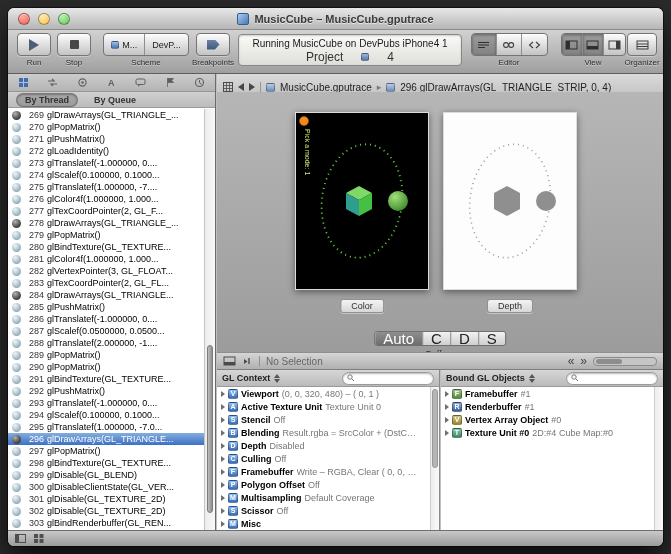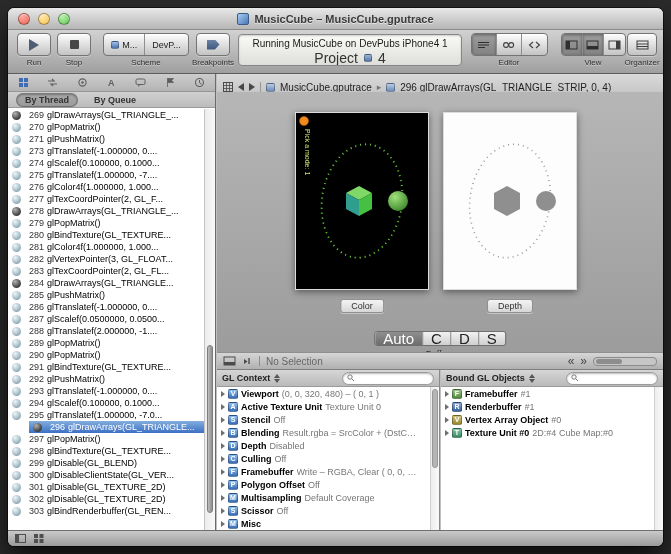--- a/index.html
+++ b/index.html
@@ -47,22 +47,22 @@
   .seg-item:last-child { border-right:none; }
   .mini-app-ic { width:8px; height:8px; border-radius:2px;
     background:linear-gradient(#9fc0e8,#4a72ae); border:1px solid rgba(0,0,0,.3); }
   .bp-ic { width:13px; height:10px; background:linear-gradient(#6b82a6,#3e567a);
     clip-path:polygon(0 0,65% 0,100% 50%,65% 100%,0 100%); }
   .lcd { position:absolute; left:230px; top:4px; width:224px; height:32px;
     border-radius:4px; border:1px solid #878787;
     background:linear-gradient(#fafaf7,#dededa);
     box-shadow:inset 0 1px 2px rgba(0,0,0,.18); text-align:center; overflow:hidden; }
   .lcd-l1 { font-size:10px; color:#1a1a1a; margin-top:3px; white-space:nowrap; }
-  .lcd-l2 { font-size:14px; color:#333; display:flex; justify-content:center;
-    align-items:center; gap:6px; margin-top:1px; }
+  .lcd-l2 { font-size:12px; color:#333; display:flex; justify-content:center;
+    align-items:center; gap:18px; margin-top:1px; }
   .lcd-ic { width:8px; height:8px; border-radius:2px;
     background:linear-gradient(#9fb6d6,#5878a8); border:1px solid rgba(0,0,0,.3); }
   .tseg { display:flex; height:23px; border:1px solid #747474; border-radius:4px;
     background:linear-gradient(#fdfdfd,#c3c3c3); overflow:hidden;
     box-shadow:inset 0 1px 0 rgba(255,255,255,.85); }
   .tseg .s { width:25px; display:flex; align-items:center; justify-content:center;
     border-right:1px solid #8e8e8e; }
   .tseg .s:last-child { border-right:none; }
   .tseg.view .s { width:21px; }
   .tseg .s.pressed { background:linear-gradient(#9d9d9d,#828282);
@@ -84,21 +84,21 @@
     box-shadow:inset 0 1px 2px rgba(0,0,0,.3); }
   .call-list { position:absolute; top:35px; bottom:0; left:0; right:0;
     background:#fff; overflow:hidden; }
   .nrow { display:flex; align-items:center; height:12px; gap:3px; padding:0 12px 0 4px;
     font-size:9px; white-space:nowrap; overflow:hidden; }
   .cic { width:9px; height:9px; border-radius:50%; flex:0 0 auto; }
   .cic.draw  { background:radial-gradient(circle at 35% 30%, #b2b2b2, #4c4c4c 60%, #1e1e1e); }
   .cic.state { background:radial-gradient(circle at 35% 30%, #eef6f6, #9ab4c0 65%, #68828f); }
   .cnum { color:#333; min-width:20px; text-align:right; flex:0 0 auto; }
   .ctxt { color:#000; overflow:hidden; text-overflow:ellipsis; }
-  .nrow.sel { background:linear-gradient(#83aede,#3c70c4);margin-left:21px; }
+  .nrow.sel { background:linear-gradient(#83aede,#3c70c4); }
   .nrow.sel .cnum, .nrow.sel .ctxt { color:#fff; }
   .nav-scroll { position:absolute; right:0; top:35px; bottom:0; width:11px;
     background:linear-gradient(to right,#ececec,#f9f9f9); border-left:1px solid #c4c4c4; }
   .nav-thumb { position:absolute; left:2px; right:2px; top:56%; height:40%;
     border-radius:4px; background:linear-gradient(to right,#bdbdbd,#8f8f8f);
     border:1px solid #7d7d7d; }
 
   
   .editor { position:absolute; left:209px; right:0; top:0; bottom:0; }
   .jumpbar { height:27px; background:linear-gradient(#dadada,#bfbfbf);
@@ -344,20 +344,25 @@
             <span class="cnum">270</span>
             <span class="ctxt">glPopMatrix()</span>
           </div>
           <div class="nrow">
             <span class="cic state"></span>
             <span class="cnum">271</span>
             <span class="ctxt">glPushMatrix()</span>
           </div>
           <div class="nrow">
             <span class="cic state"></span>
+            <span class="cnum">272</span>
+            <span class="ctxt">glLoadIdentity()</span>
+          </div>
+          <div class="nrow">
+            <span class="cic state"></span>
             <span class="cnum">273</span>
             <span class="ctxt">glTranslatef(-1.000000, 0....</span>
           </div>
           <div class="nrow">
             <span class="cic state"></span>
             <span class="cnum">274</span>
             <span class="ctxt">glScalef(0.100000, 0.1000...</span>
           </div>
           <div class="nrow">
             <span class="cic state"></span>

